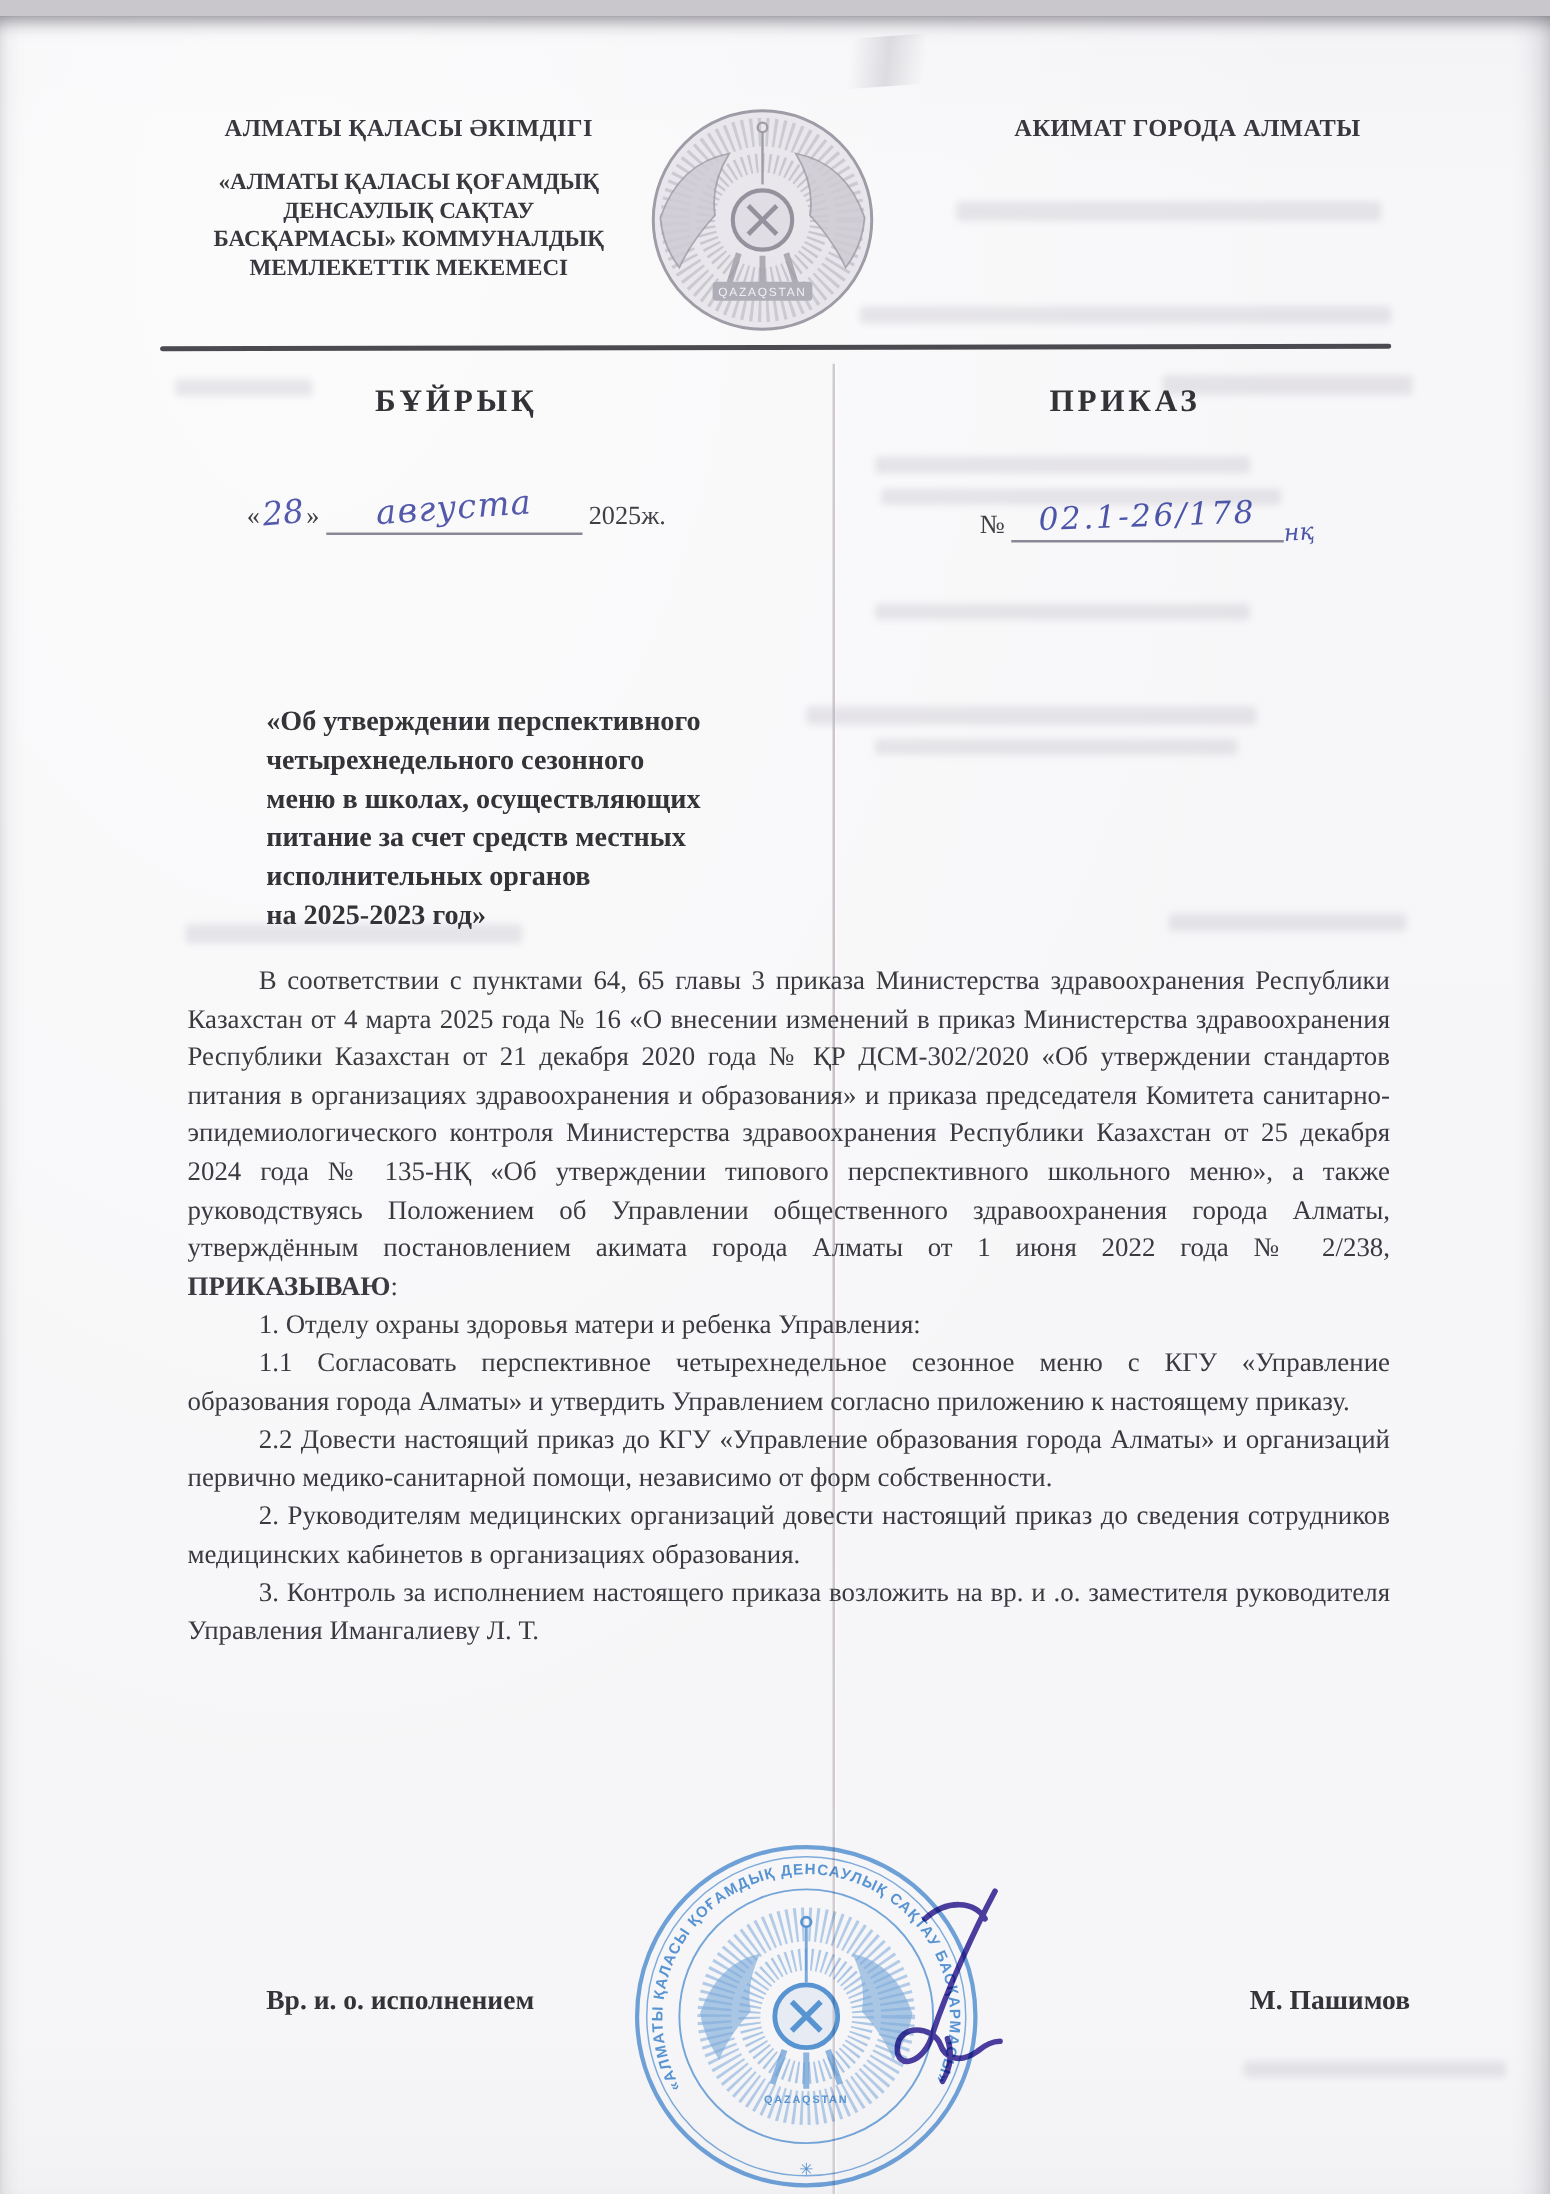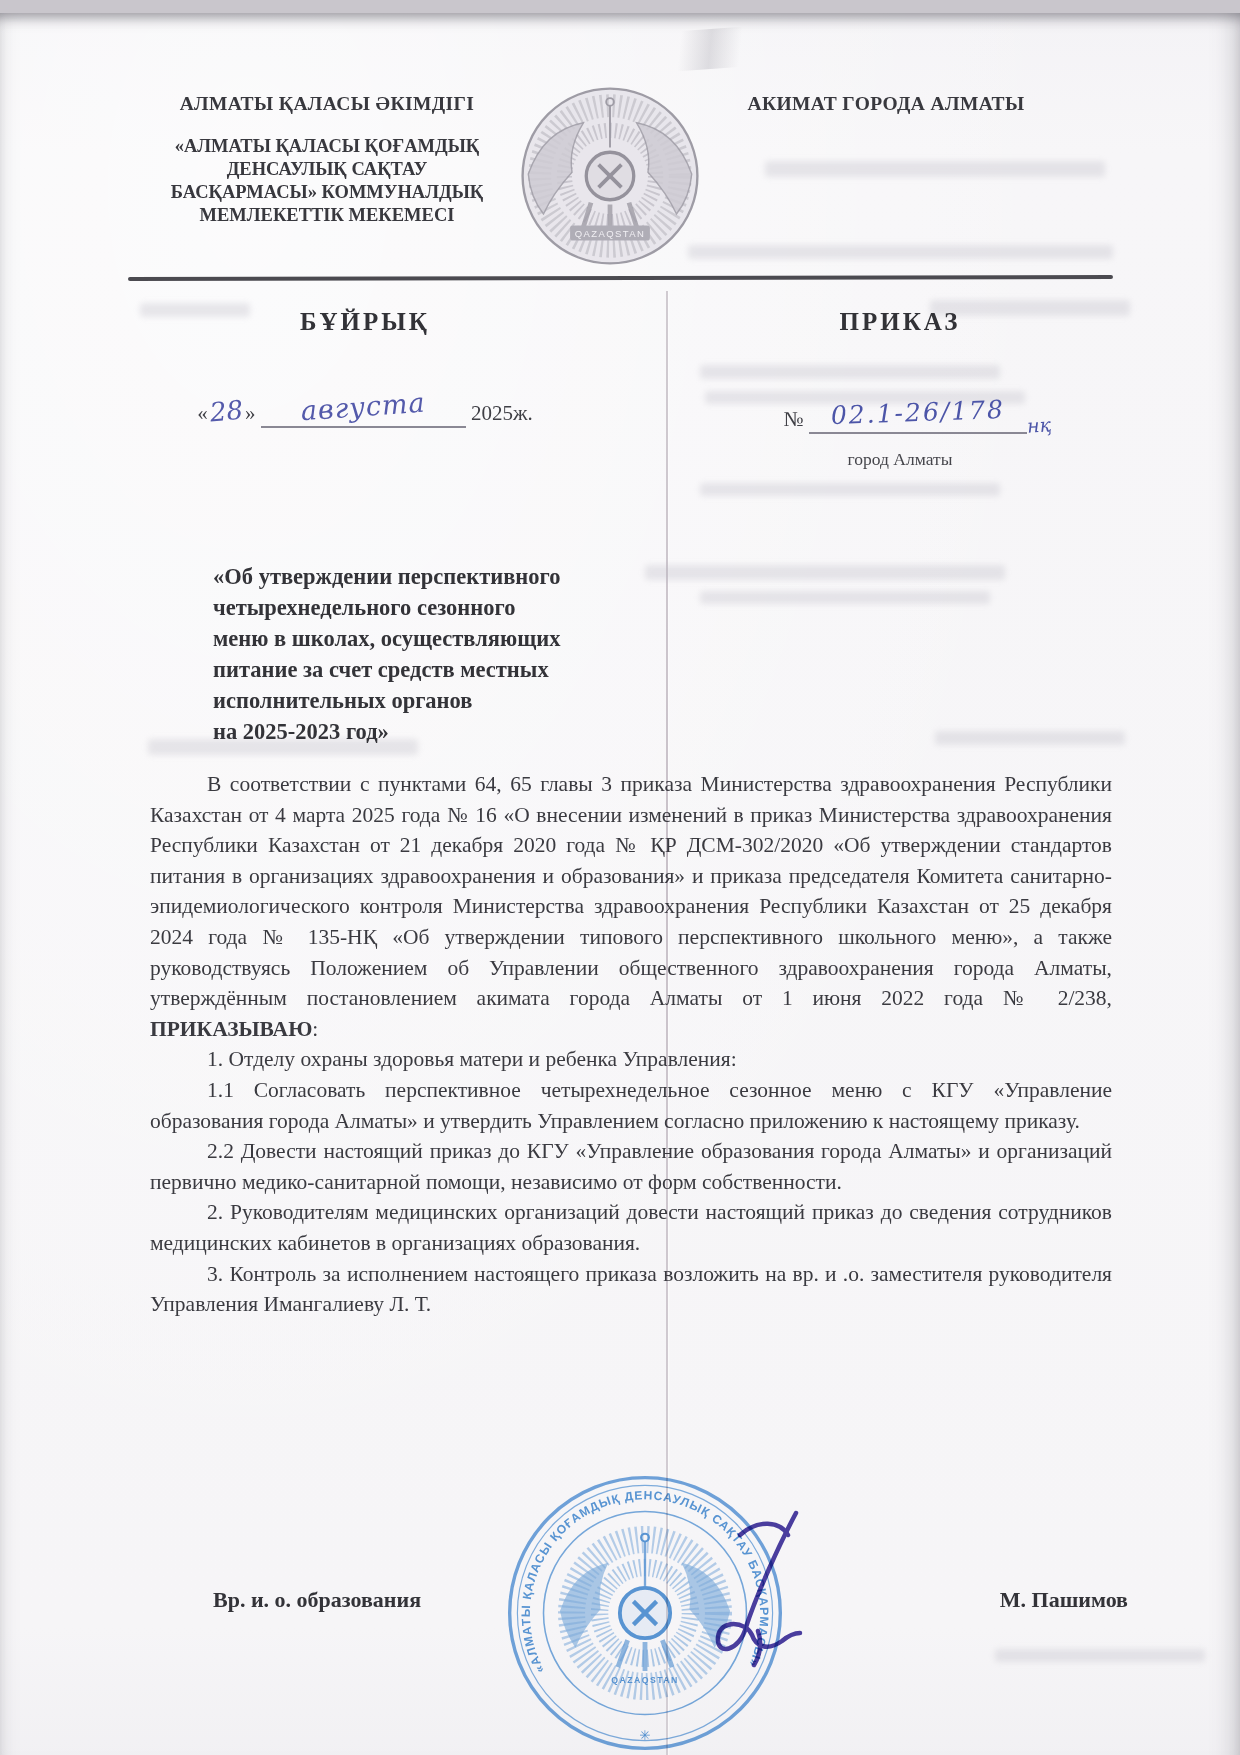--- a/index.html
+++ b/index.html
@@ -84,59 +84,58 @@
     <circle cx="100" cy="22" r="4" fill="none" stroke="#8f8c97" stroke-width="2"></circle>
     <line x1="100" y1="26" x2="100" y2="70" stroke="#8f8c97" stroke-width="2"></line>
     <circle cx="100" cy="100" r="25" fill="#dcd9e0" stroke="#84818c" stroke-width="3.5"></circle>
     <line x1="88" y1="88" x2="112" y2="112" stroke="#84818c" stroke-width="4"></line>
     <line x1="112" y1="88" x2="88" y2="112" stroke="#84818c" stroke-width="4"></line>
     <path d="M80,128 L70,160 M100,130 L100,164 M120,128 L130,160" stroke="#8f8c97" stroke-width="5" opacity=".8"></path>
     <rect x="58" y="152" width="84" height="16" rx="3" fill="#a3a0ab"></rect>
     <text x="100" y="164" text-anchor="middle" font-family="Liberation Sans, sans-serif" font-size="10" letter-spacing="1.5" fill="#f0eff3">QAZAQSTAN</text>
   </svg>
 
-  <div class="abs center" style="left:664px;top:80px;width:444px;">
+  <div class="abs center" style="left:728px;top:80px;width:444px;">
     <div class="org-title">АКИМАТ ГОРОДА АЛМАТЫ</div>
   </div>
 
   <div class="rule"></div>
 
   <div class="abs center order-heading" style="left:145px;top:295px;width:440px;">БҰЙРЫҚ</div>
   <div class="abs center order-heading" style="left:690px;top:295px;width:420px;">ПРИКАЗ</div>
 
   <div class="abs date-line" style="left:145px;top:382px;width:440px;text-align:center;">
     <span>«</span><span class="hw hw-day">28</span><span>»</span>
     <span class="uline" style="width:205px;"><span class="hw hw-month">августа</span></span>
     <span>2025ж.</span>
   </div>
 
   <div class="abs num-line" style="left:690px;top:390px;width:420px;text-align:center;padding-left:35px;box-sizing:border-box;">
     <span>№</span>
     <span class="uline" style="width:218px;"><span class="hw hw-num">02.1-26/178</span></span><span class="hw hw-suffix">нқ</span>
   </div>
-  <div class="abs center small-city" style="left:690px;top:436px;width:420px;">город Алматы</div>
 
   <div class="abs subject pre" style="left:213px;top:548px;width:480px;">«Об утверждении перспективного
 четырехнедельного сезонного
 меню в школах, осуществляющих
 питание за счет средств местных
 исполнительных органов
 на 2025-2023 год»</div>
 
   <div class="abs body-text" style="left:150px;top:756px;">
     <p><span>В соответствии с пунктами 64, 65 главы 3 приказа Министерства здравоохранения Республики Казахстан от 4 марта 2025 года № 16 «О внесении изменений в приказ Министерства здравоохранения Республики Казахстан от 21 декабря 2020 года № ҚР ДСМ-302/2020 «Об утверждении стандартов питания в организациях здравоохранения и образования» и приказа председателя Комитета санитарно-эпидемиологического контроля Министерства здравоохранения Республики Казахстан от 25 декабря 2024 года № 135-НҚ «Об утверждении типового перспективного школьного меню», а также руководствуясь Положением об Управлении общественного здравоохранения города Алматы, утверждённым постановлением акимата города Алматы от 1 июня 2022 года № 2/238, </span><span class="b">ПРИКАЗЫВАЮ</span><span>:</span></p>
     <p>1. Отделу охраны здоровья матери и ребенка Управления:</p>
     <p>1.1 Согласовать перспективное четырехнедельное сезонное меню с КГУ «Управление образования города Алматы» и утвердить Управлением согласно приложению к настоящему приказу.</p>
     <p>2.2 Довести настоящий приказ до КГУ «Управление образования города Алматы» и организаций первично медико-санитарной помощи, независимо от форм собственности.</p>
     <p>2. Руководителям медицинских организаций довести настоящий приказ до сведения сотрудников медицинских кабинетов в организациях образования.</p>
     <p>3. Контроль за исполнением настоящего приказа возложить на вр. и .о. заместителя руководителя Управления Имангалиеву Л. Т.</p>
   </div>
 
   <div class="abs sig-row" style="left:213px;top:1574px;width:915px;">
-    <span>Вр. и. о. образования</span>
+    <span>Вр. и. о. исполнением</span>
     <span>М. Пашимов</span>
   </div>
 
   <svg class="stamp" viewBox="0 0 300 300">
     <defs>
       <path id="ringPath" d="M 47 211 A 119 119 0 1 1 253 211"></path>
     </defs>
     <circle cx="150" cy="150" r="140" fill="none" stroke="#5596d8" stroke-width="3.5" opacity=".9"></circle>
     <circle cx="150" cy="150" r="132" fill="none" stroke="#5596d8" stroke-width="1.2" opacity=".8"></circle>
     <circle cx="150" cy="150" r="105" fill="none" stroke="#5596d8" stroke-width="1.6" opacity=".85"></circle>

